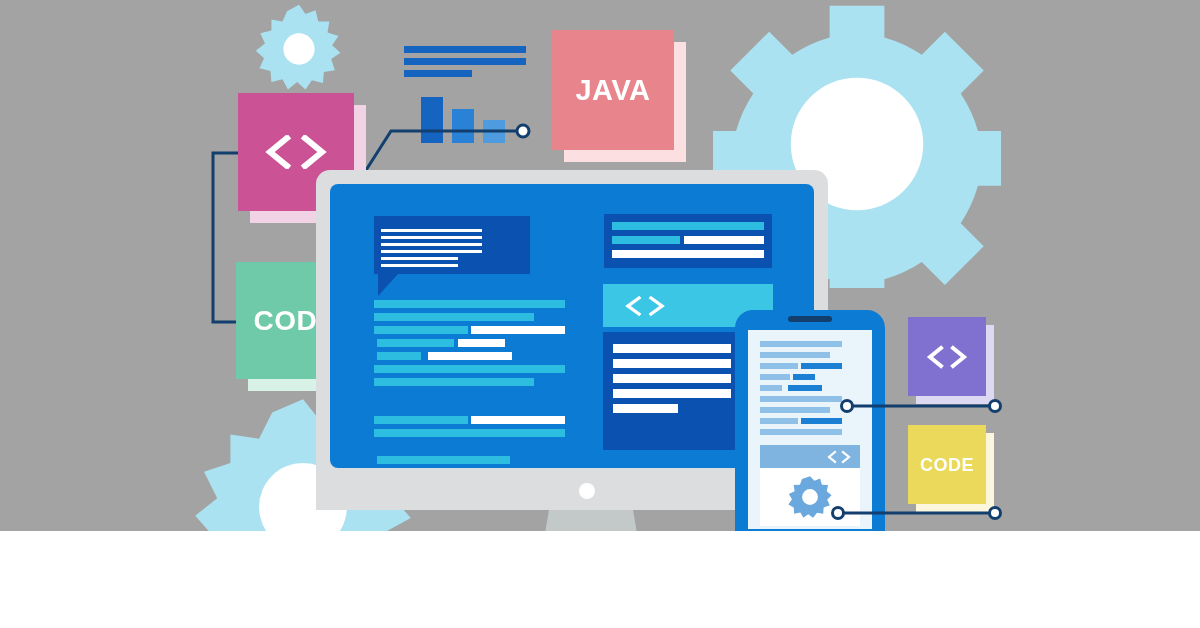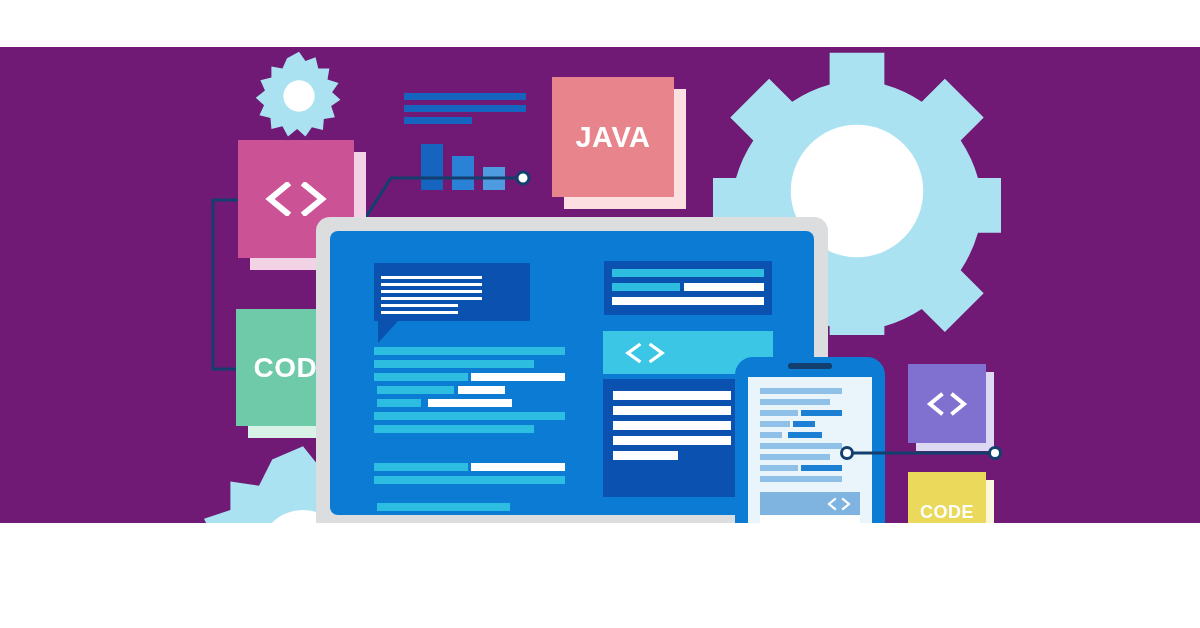--- a/index.html
+++ b/index.html
@@ -7,24 +7,23 @@
     margin: 0;
     padding: 0;
     background: #ffffff;
   }
   body {
     font-family: "Liberation Sans", sans-serif;
   }
   #stage {
     position: relative;
     width: 1200px;
-    height: 476px;
-    background: #701a75;
+    height: 531px;
+    background: #a3a3a3;
     overflow: hidden;
-    margin-top: 47px;
   }
   #stage > * { position: absolute; }
 
   
   .card {
     display: flex;
     align-items: center;
     justify-content: center;
     box-sizing: border-box;
   }

